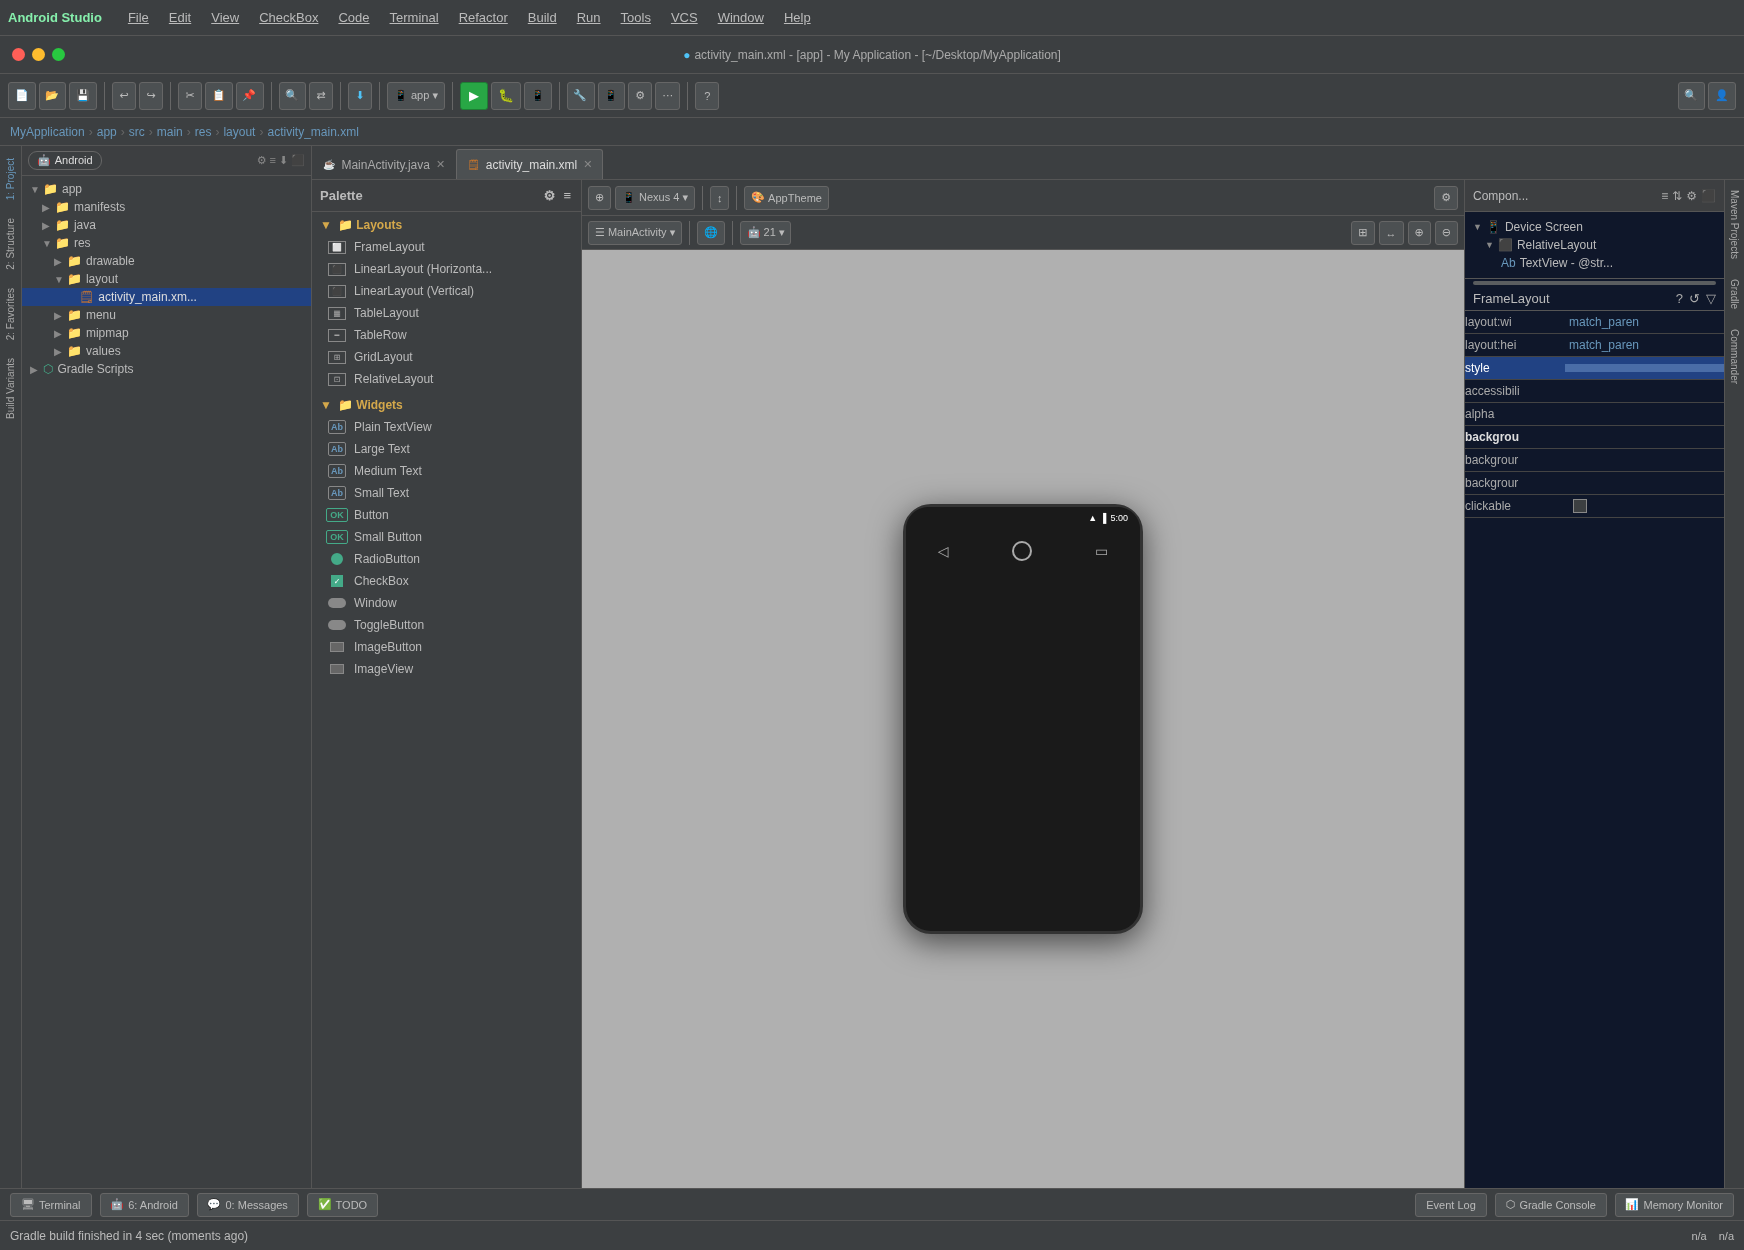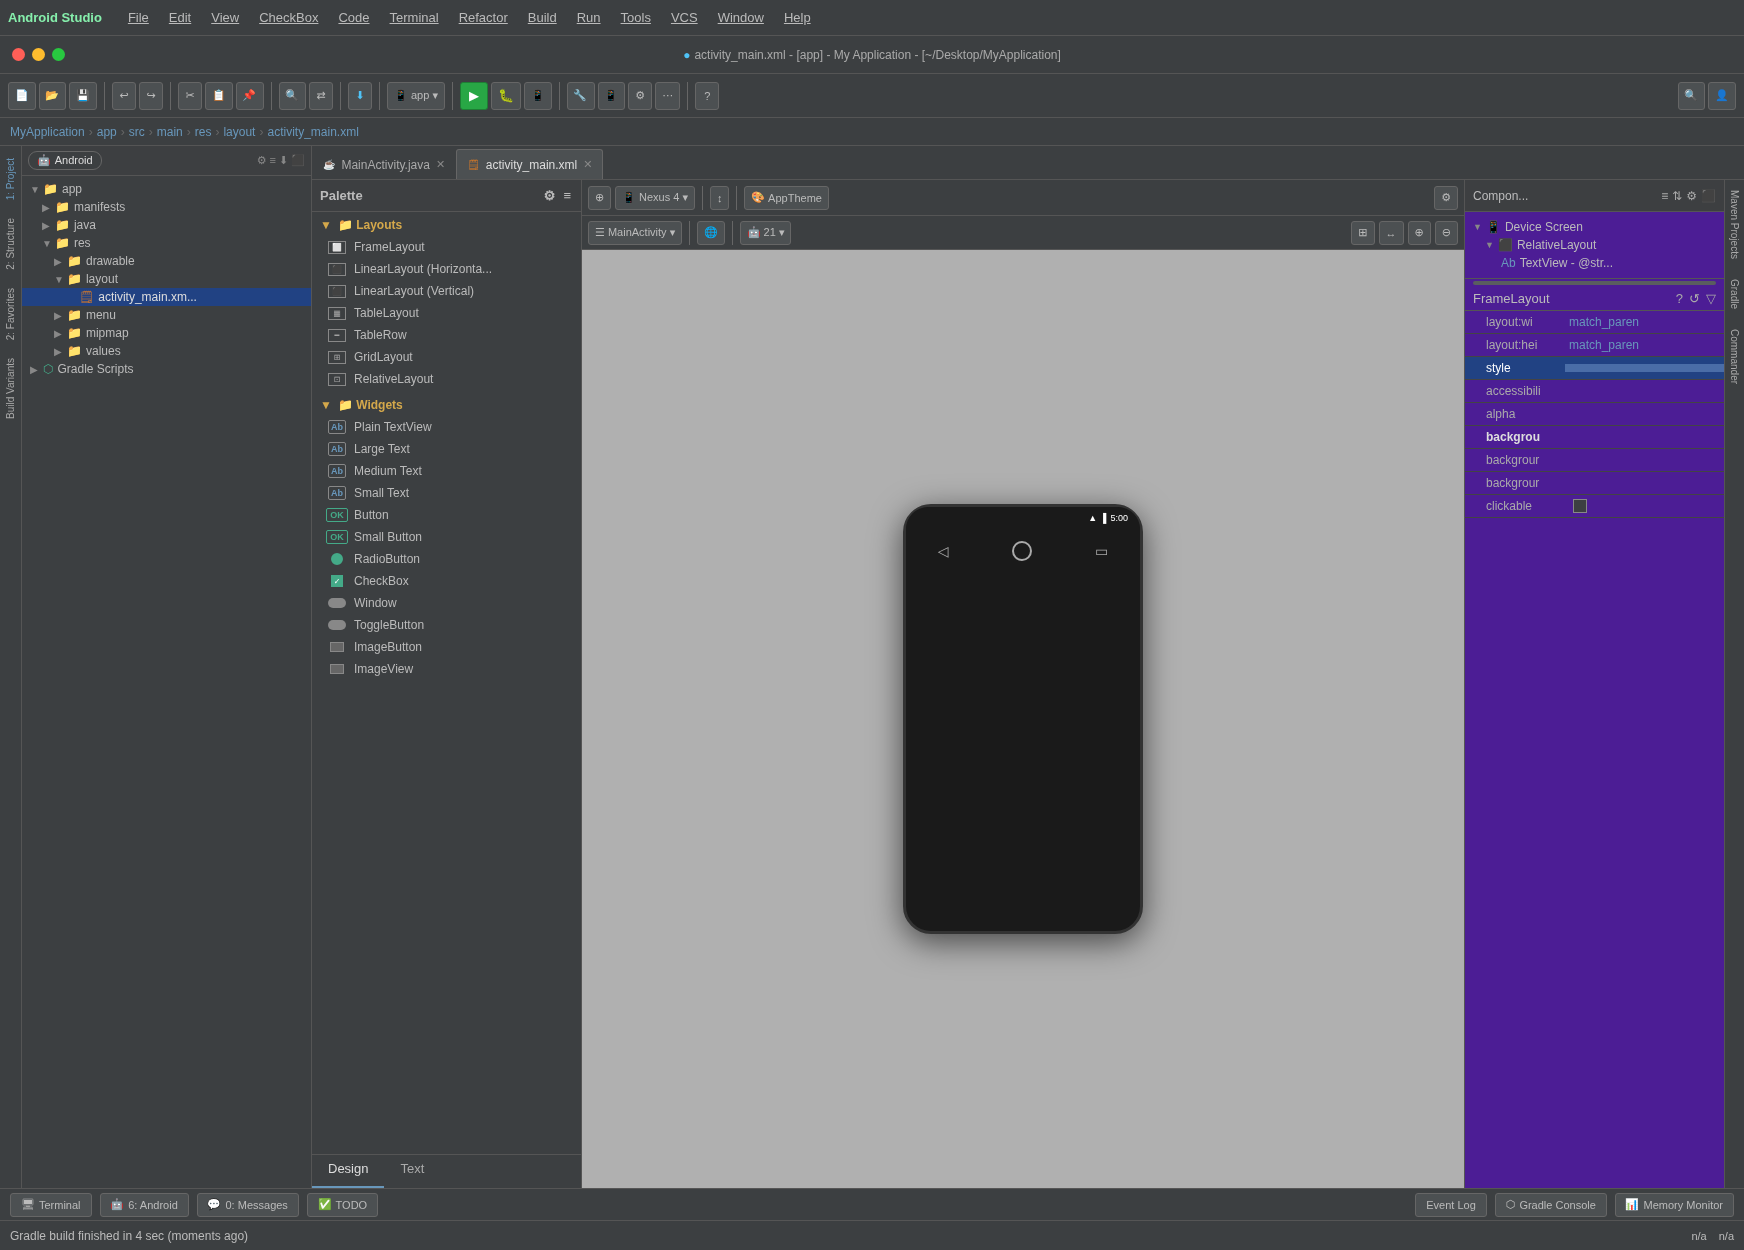--- a/index.html
+++ b/index.html
@@ -90,31 +90,31 @@
     .p-icon-cb { width: 12px; height: 12px; border: 2px solid #4a8; background: #4a8; display: flex; align-items: center; justify-content: center; color: #fff; font-size: 8px; }
     .p-icon-sw { width: 18px; height: 10px; background: #888; border-radius: 5px; position: relative; }
     .p-icon-img { width: 14px; height: 10px; background: #666; border: 1px solid #888; }
 
     
     #bottom-tabs-design { display: flex; border-top: 1px solid #555; background: #3c3f41; height: 34px; }
     .bottom-design-tab { padding: 6px 16px; cursor: pointer; font-size: 13px; color: #aaa; border-bottom: 2px solid transparent; }
     .bottom-design-tab.active { color: #ddd; border-bottom-color: #6897bb; }
 
     
-    #right-panel { width: 260px; background: #4c1d95; border-left: 1px solid #555; display: flex; flex-direction: column; overflow: hidden; }
+    #right-panel { width: 260px; background: #0f172a; border-left: 1px solid #555; display: flex; flex-direction: column; overflow: hidden; }
     #right-panel-header { background: #3d3f41; padding: 4px 8px; display: flex; align-items: center; gap: 4px; border-bottom: 1px solid #555; height: 32px; }
     #right-panel-header span { font-size: 12px; color: #bbb; }
     #component-tree { border-bottom: 1px solid #555; padding: 6px 4px; }
     .comp-item { display: flex; align-items: center; padding: 2px 4px; cursor: pointer; font-size: 12px; color: #bbb; gap: 4px; }
     .comp-item .arrow { font-size: 9px; color: #888; }
     #properties-panel { flex: 1; overflow-y: auto; }
     #properties-header { display: flex; align-items: center; justify-content: space-between; padding: 4px 8px; border-bottom: 1px solid #555; }
     #properties-header span { font-size: 13px; color: #bbb; }
     .prop-row { display: flex; align-items: center; border-bottom: 1px solid #444; }
-    .prop-name { padding: 4px 21px; width: 100px; font-size: 12px; color: #aaa; flex-shrink: 0; overflow: hidden; text-overflow: ellipsis; white-space: nowrap; }
+    .prop-name { padding: 4px 0; width: 100px; font-size: 12px; color: #aaa; flex-shrink: 0; overflow: hidden; text-overflow: ellipsis; white-space: nowrap; }
     .prop-name.bold { font-weight: bold; color: #ddd; }
     .prop-value { flex: 1; padding: 4px 4px; font-size: 12px; color: #6897bb; overflow: hidden; text-overflow: ellipsis; white-space: nowrap; }
     .prop-row.selected { background: #214283; }
     .prop-row.selected .prop-name { color: #fff; }
     .prop-row.selected .prop-value { background: #4a6da7; }
     .prop-checkbox { width: 14px; height: 14px; border: 1px solid #888; background: #3c3f41; margin: 4px 8px; }
 
     
     #status-bar { background: #3c3f41; height: 32px; display: flex; align-items: center; padding: 0 10px; border-top: 1px solid #555; font-size: 12px; color: #bbb; gap: 8px; }
     .status-tab { background: #4c5052; border: 1px solid #666; border-radius: 3px; padding: 2px 10px; cursor: pointer; font-size: 11px; color: #bbb; display: flex; align-items: center; gap: 4px; height: 24px; }
@@ -455,24 +455,20 @@
             </div>
             <div class="palette-item">
               <span class="palette-item-icon">
                   <span class="p-icon-img" style="border:1px solid #888;background:#666;"></span>
                 </span>
               <span>ImageView</span>
             </div>
           </div>
         </div>
 
-        <div id="bottom-tabs-design">
-          <div class="bottom-design-tab active">Design</div>
-          <div class="bottom-design-tab">Text</div>
-        </div>
       </div>
 
       <div id="design-area">
 
         <div id="design-toolbar">
           <button class="design-btn">⊕</button>
           <button class="design-btn">
             <span>📱 Nexus 4 ▾</span>
           </button>
           <div class="design-sep"></div>

